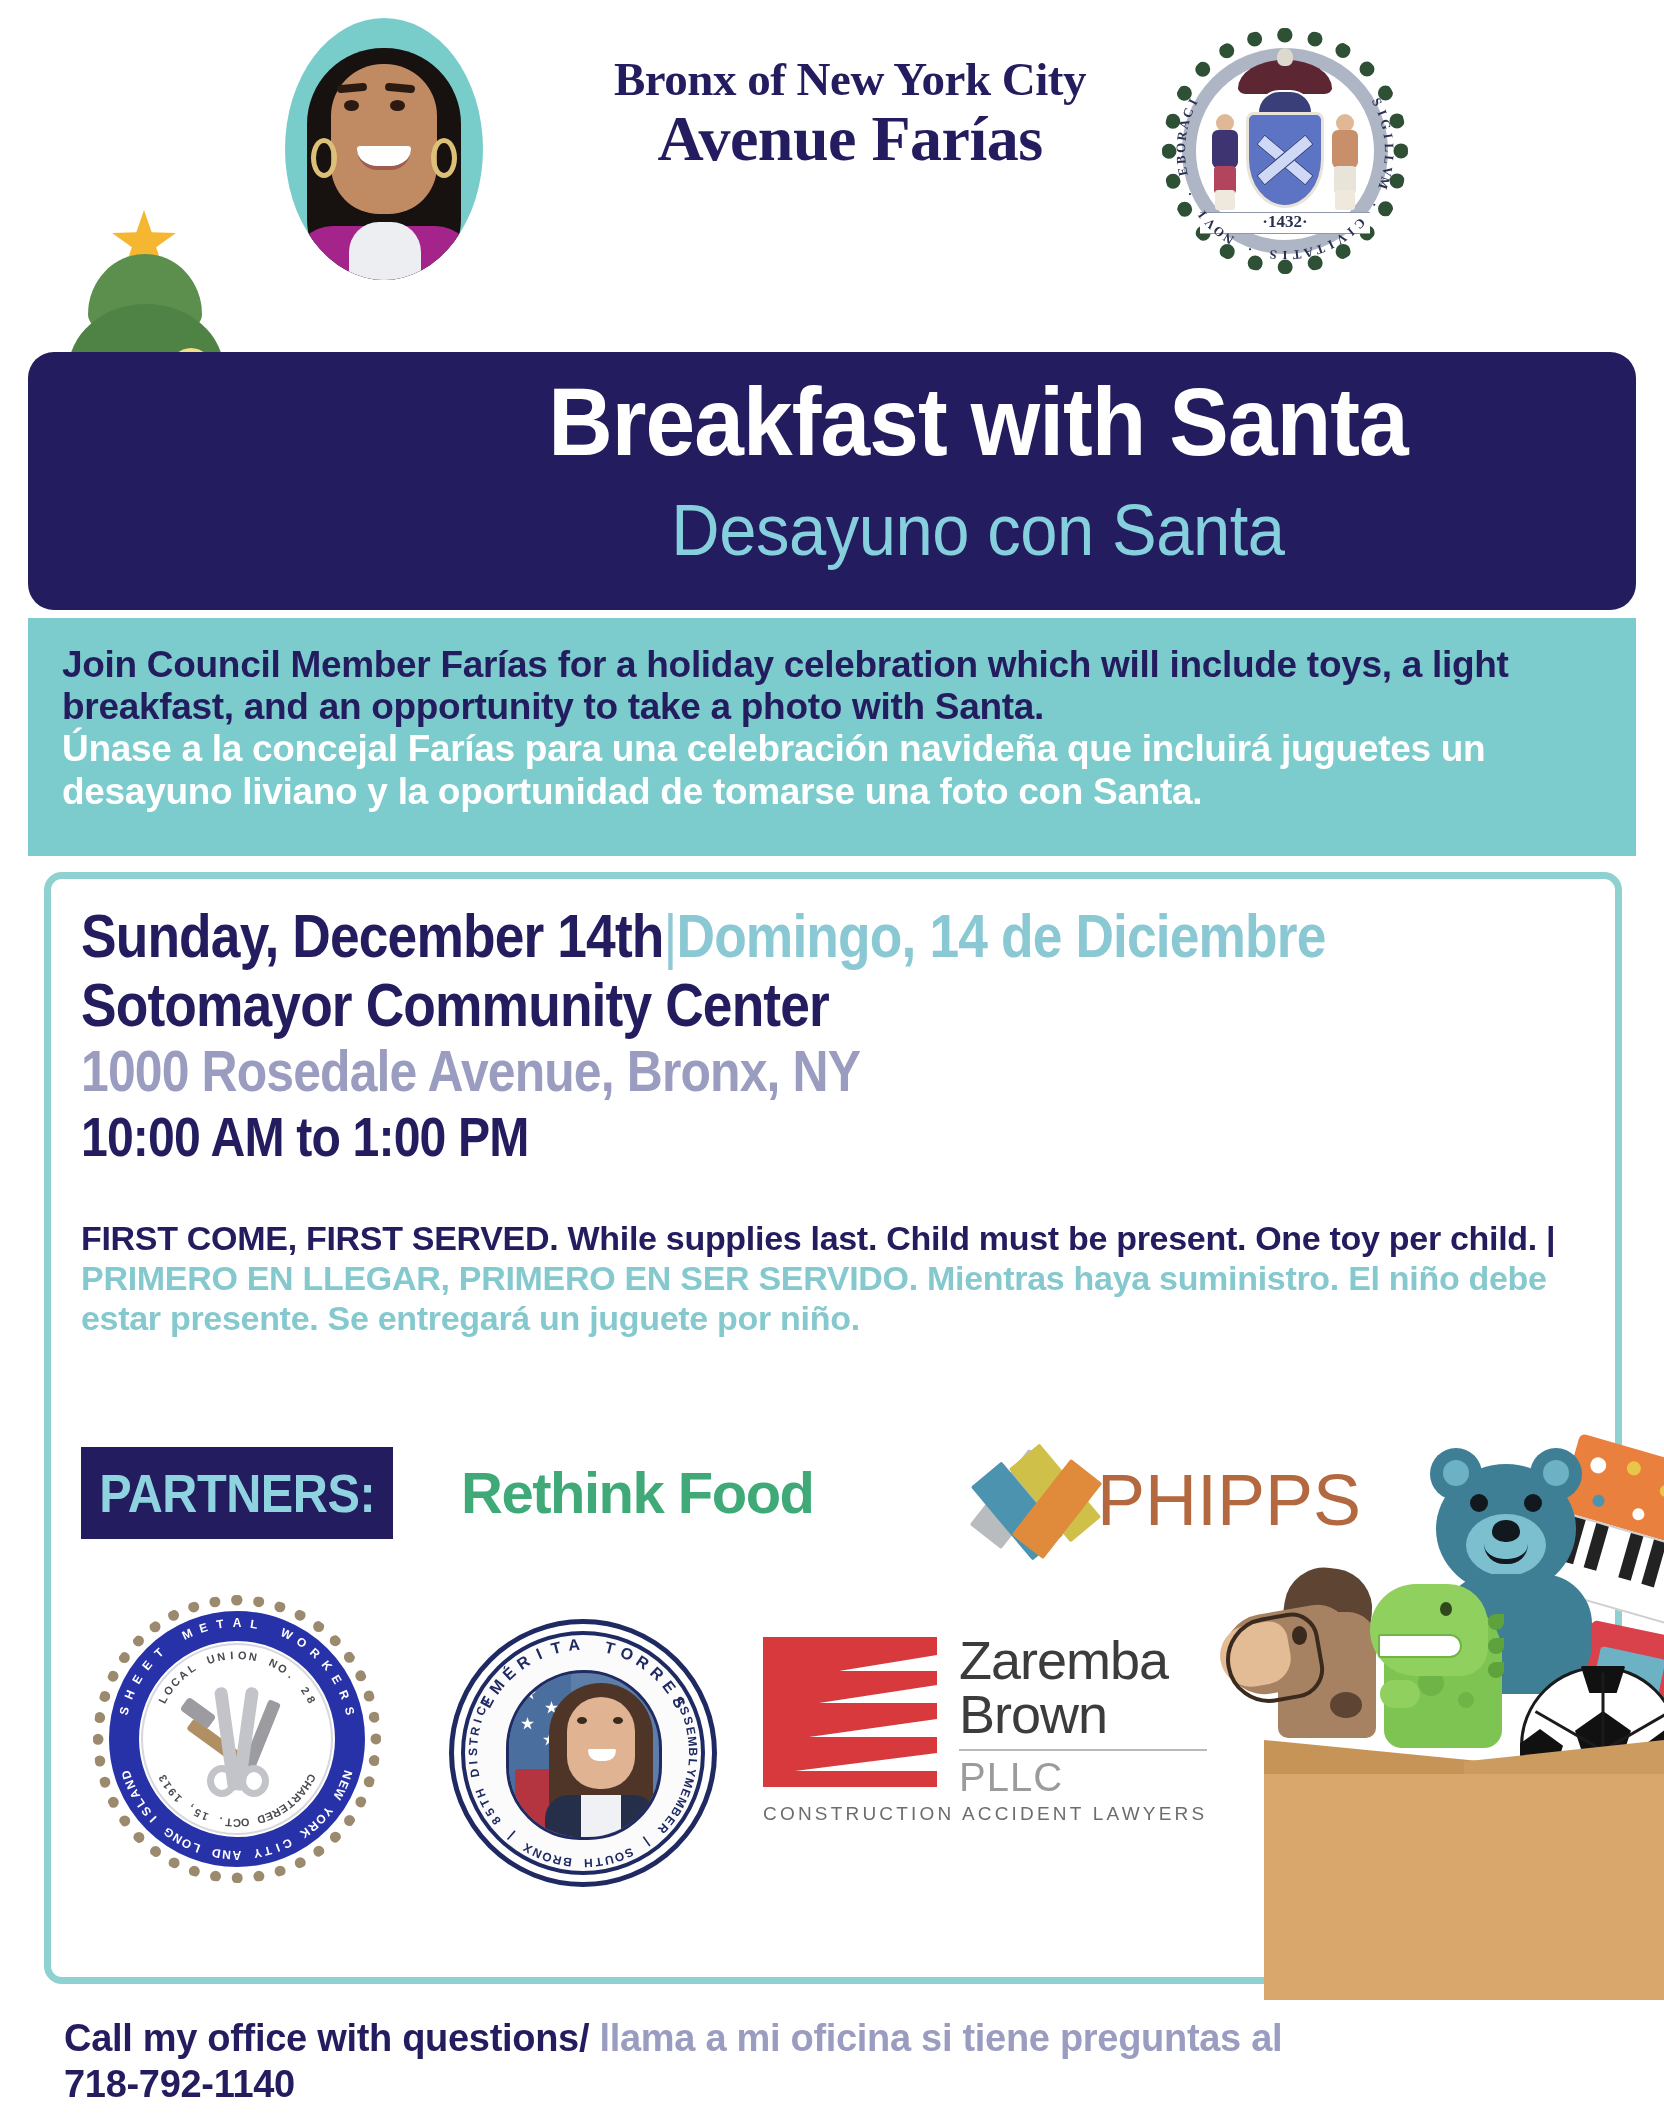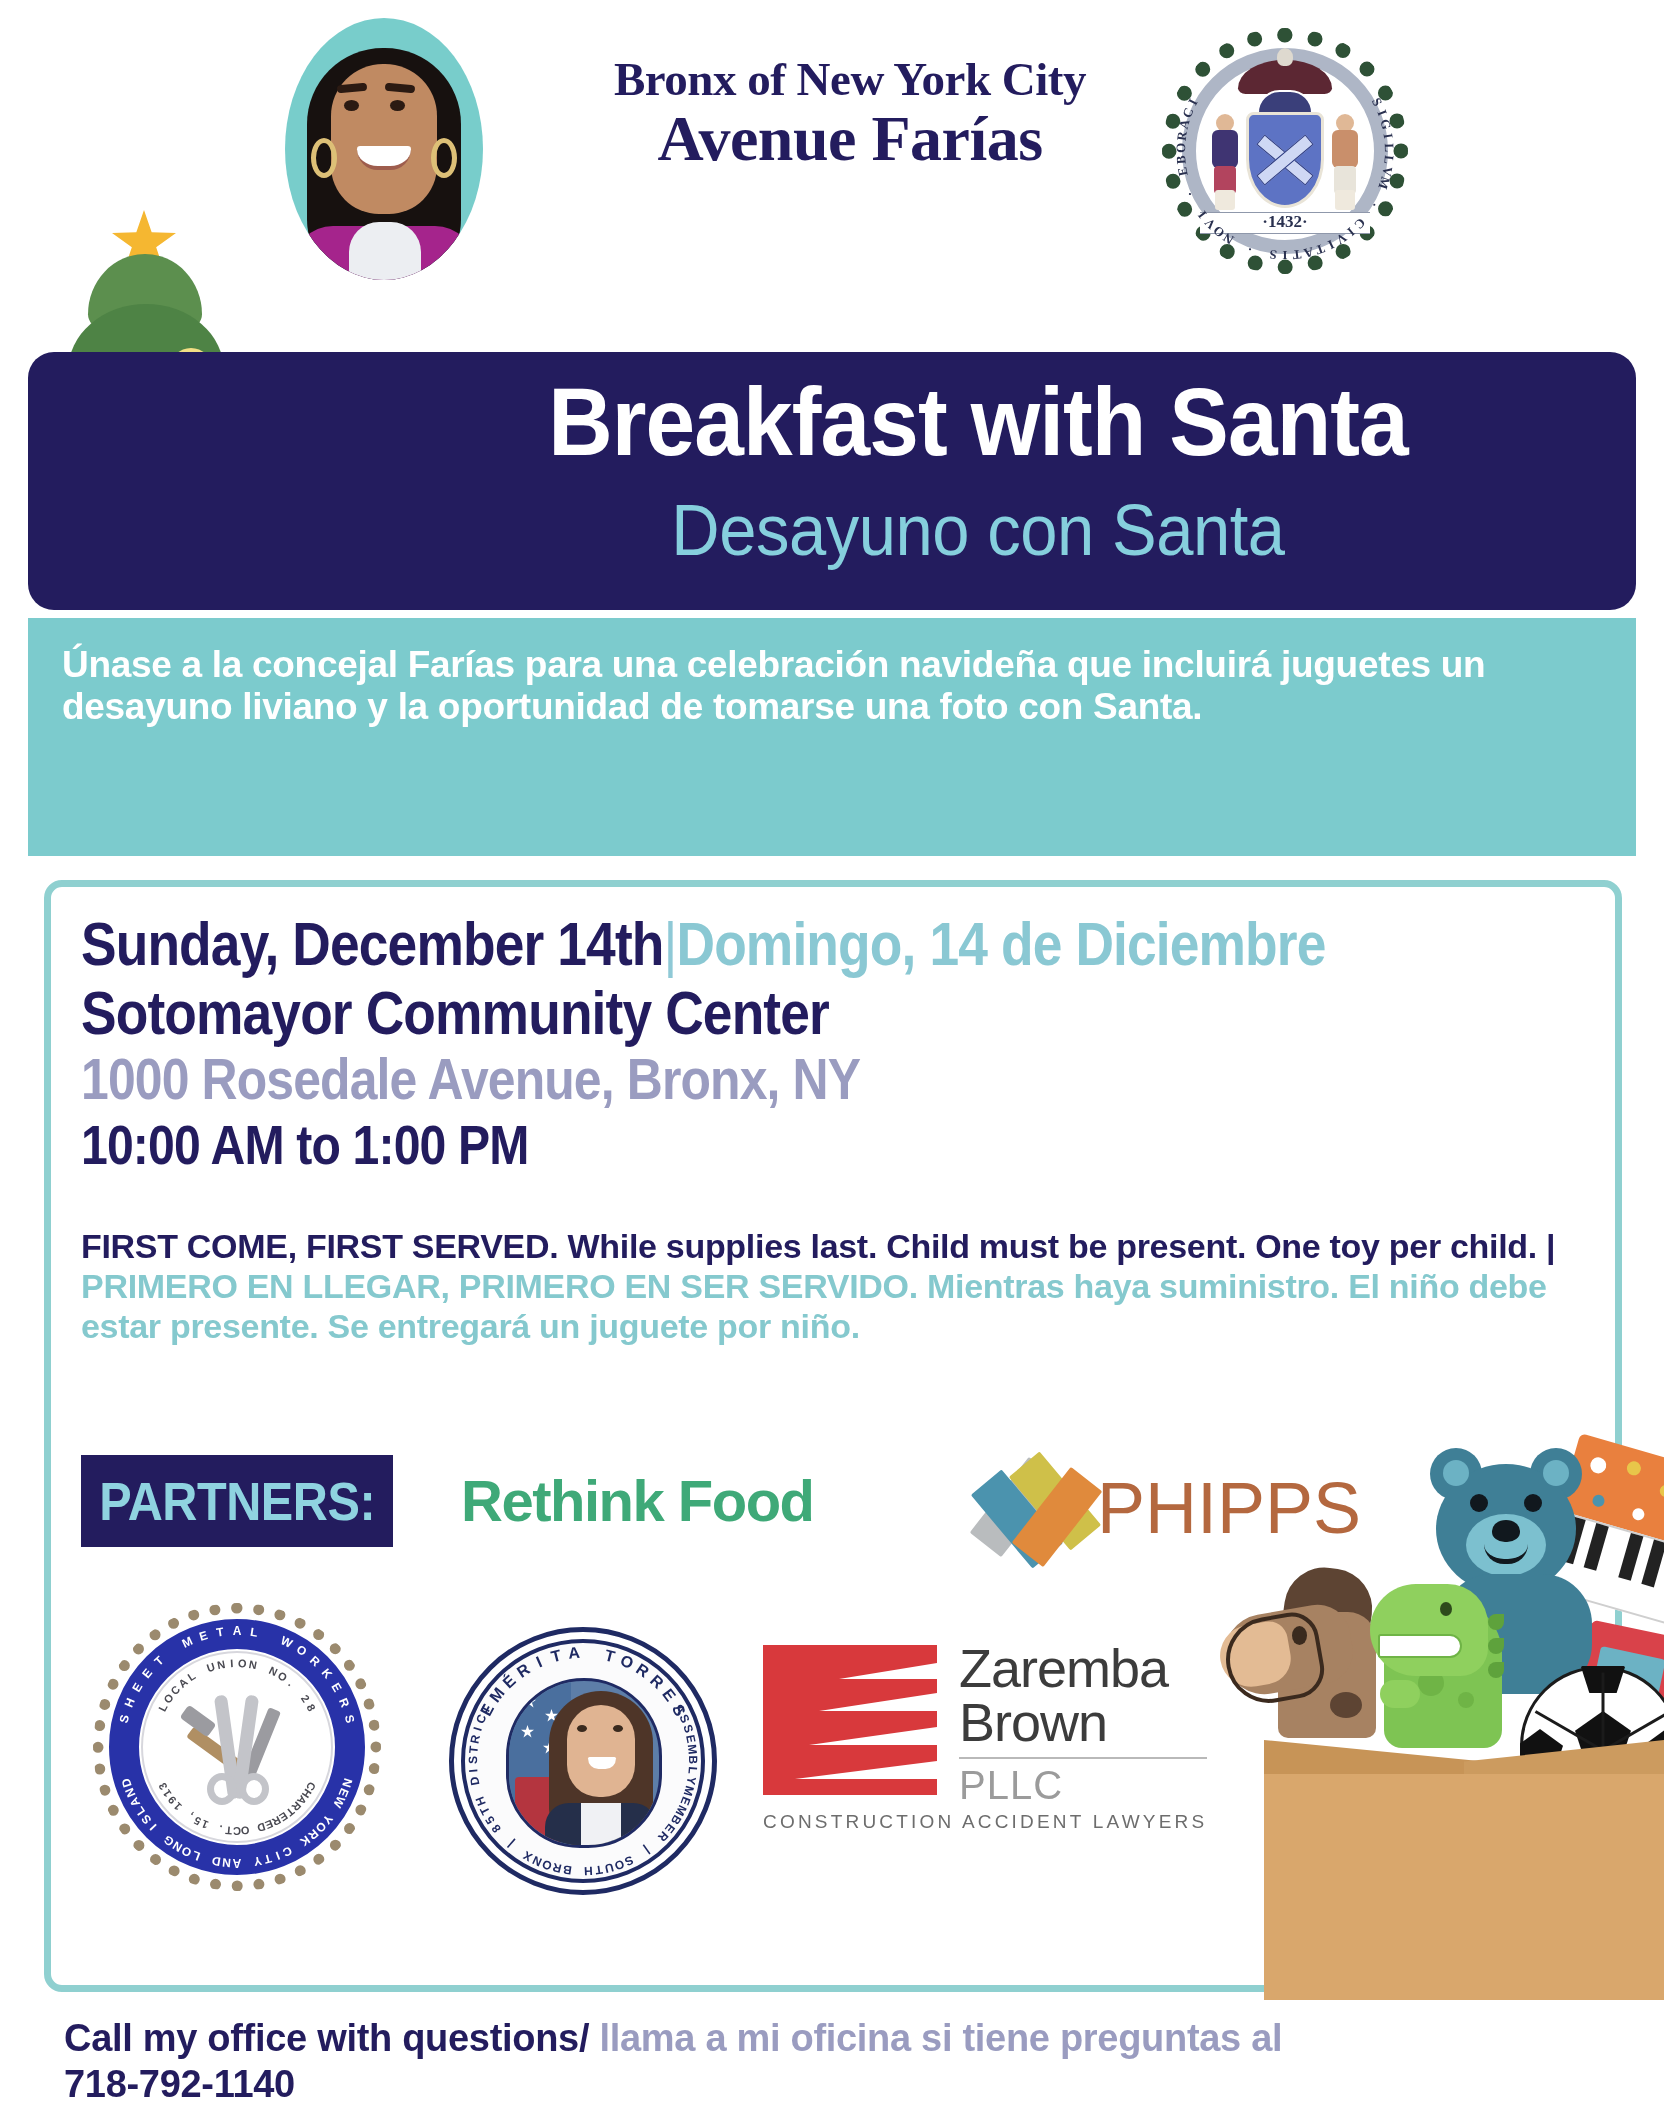--- a/index.html
+++ b/index.html
@@ -186,21 +186,21 @@
     font-family: "Liberation Sans", sans-serif; letter-spacing: -0.3px;
   }
   .teal-es {
     color: #ffffff; font-weight: bold; font-size: 37px; line-height: 1.14;
     font-family: "Liberation Sans", sans-serif; letter-spacing: -0.3px;
   }
 
   
   .frame {
     position: absolute; left: 44px; top: 872px; width: 1578px; height: 1112px;
-    background: #ffffff; border: 7px solid #8fd0d0; border-radius: 18px; margin-top: 8px;
+    background: #ffffff; border: 7px solid #8fd0d0; border-radius: 18px;
   }
 
   .dateline { position: absolute; left: 30px; top: 24px; width: 1510px; }
   .dl-row1 {
     font-family: "Liberation Sans", sans-serif; font-weight: bold;
     font-size: 62px; line-height: 1.05; letter-spacing: -1px;
     transform: scaleX(0.86); transform-origin: left center; white-space: nowrap;
   }
   .dl-en { color: #231c5e; }
   .dl-sep { color: #8fc9d6; font-weight: normal; }
@@ -525,20 +525,21 @@
       <div class="bow"></div>
     </div>
   </div>
 
   <div class="banner">
     <div class="banner-title">Breakfast with Santa</div>
     <div class="banner-sub">Desayuno con Santa</div>
   </div>
 
   <div class="teal-block">
+    <div class="teal-en">Join Council Member Farías for a holiday celebration which will include toys, a light breakfast, and an opportunity to take a photo with Santa.</div>
     <div class="teal-es">Únase a la concejal Farías para una celebración navideña que incluirá juguetes un desayuno liviano y la oportunidad de tomarse una foto con Santa.</div>
   </div>
 
   <div class="frame">
 
     <div class="dateline">
       <div class="dl-row1">
         <span class="dl-en">Sunday, December 14th</span><span class="dl-sep">|</span><span class="dl-es">Domingo, 14 de Diciembre</span>
       </div>
       <div class="dl-venue">Sotomayor Community Center</div>

